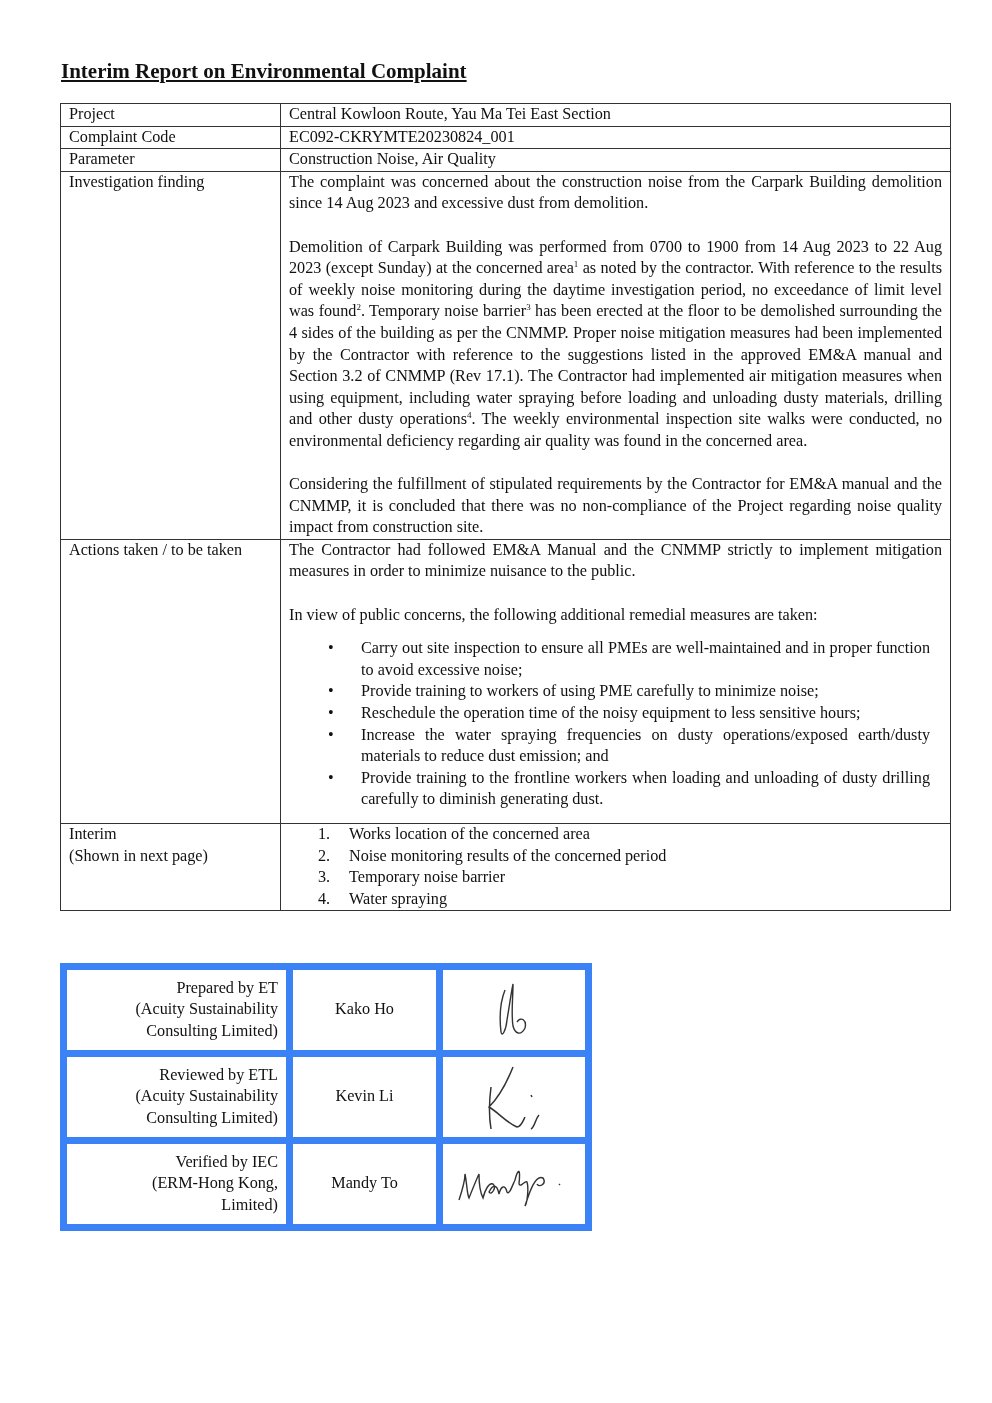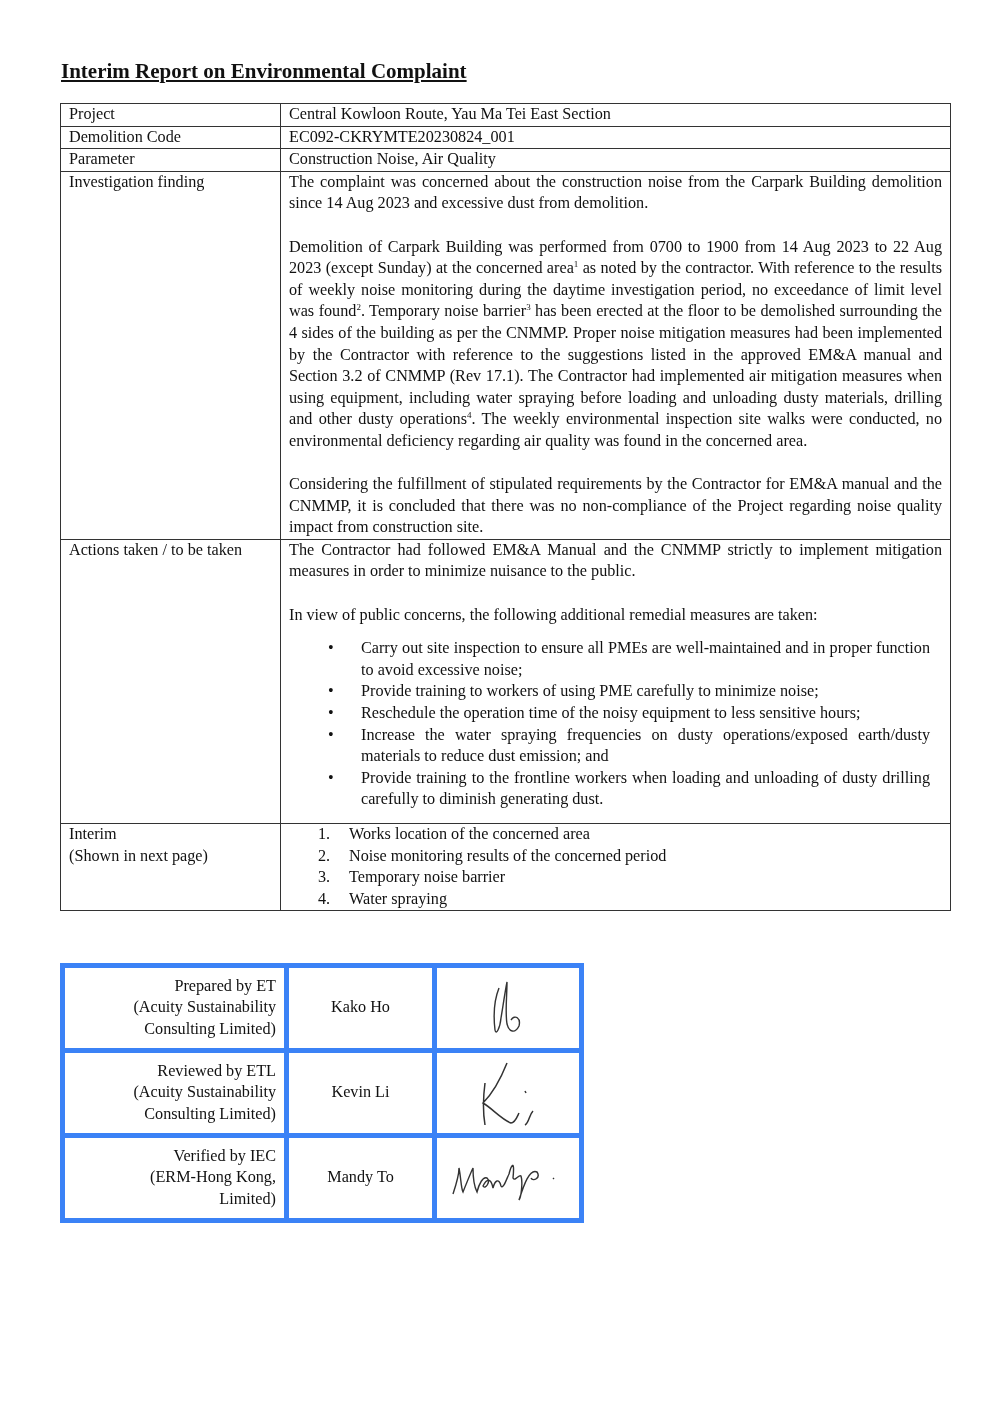--- a/index.html
+++ b/index.html
@@ -13,40 +13,40 @@
   p { margin: 0; }
   .gap { height: 21.6px; }
   sup { font-size: 9px; line-height: 0; vertical-align: 6px; }
   ul.bul { margin: 12px; padding: 0 0 0 60px; list-style: none; }
   ul.bul li { position: relative; text-align: justify; }
   ul.bul li::before { content: "\2022"; position: absolute; left: -33px; }
   ol.num { margin: 0; padding: 0 0 0 60px; list-style: none; }
   ol.num li { position: relative; }
   ol.num li .n { position: absolute; left: -31px; }
   .sig { position: absolute; left: 60px; top: 963px; table-layout: fixed; }
-  .sig td { border: 5px solid #3b82f6; padding: 0 8px; }
+  .sig td { border: 7px solid #3b82f6; padding: 0 8px; }
   .sig td.r { text-align: right; width: 203px; vertical-align: middle; }
   .sig td.c { text-align: center; width: 127px; vertical-align: middle; }
   .sig td.s { width: 125px; height: 80px; padding: 0; }
   .sig tr.sr td { height: 80px; }
   .sig svg { display: block; }
 </style>
 </head>
 <body>
 
 <div class="title">Interim Report on Environmental Complaint</div>
 
 <table class="main">
   <tbody>
       <tr>
     <td class="lbl">Project</td>
     <td>Central Kowloon Route, Yau Ma Tei East Section</td>
   </tr>
   <tr>
-    <td class="lbl">Demolition Code</td>
+    <td class="lbl">Complaint Code</td>
     <td>EC092-CKRYMTE20230824_001</td>
   </tr>
   <tr>
     <td class="lbl">Parameter</td>
     <td>Construction Noise, Air Quality</td>
   </tr>
   <tr>
     <td class="lbl">Investigation finding</td>
     <td class="just">
       <p>The complaint was concerned about the construction noise from the Carpark Building demolition since 14 Aug 2023 and excessive dust from demolition.</p>

